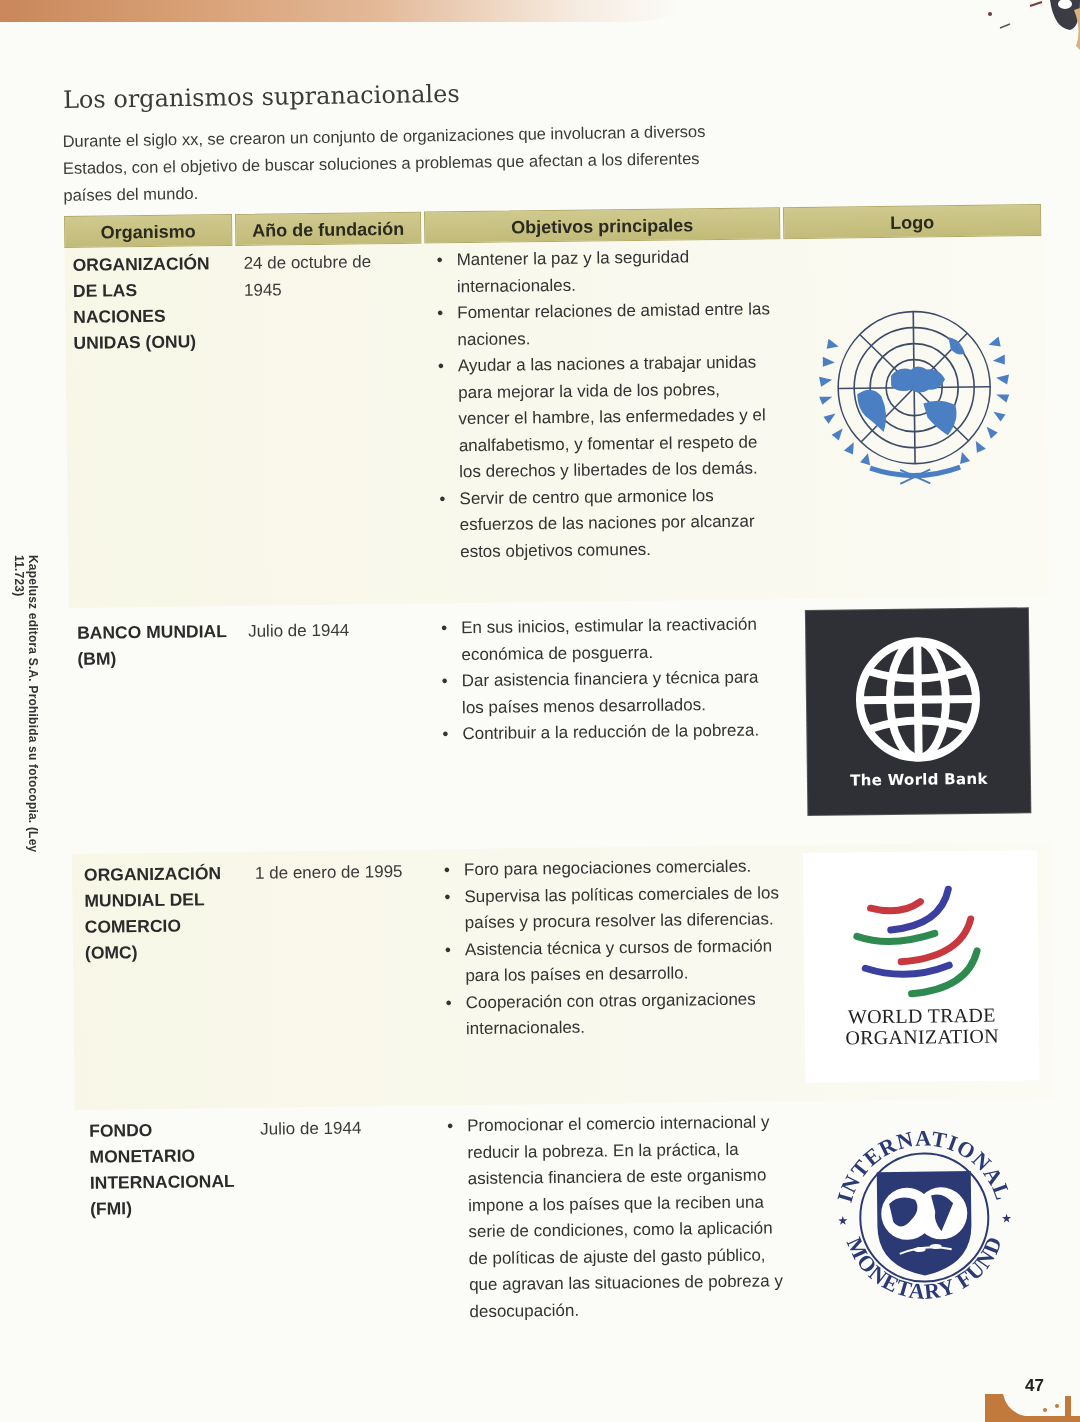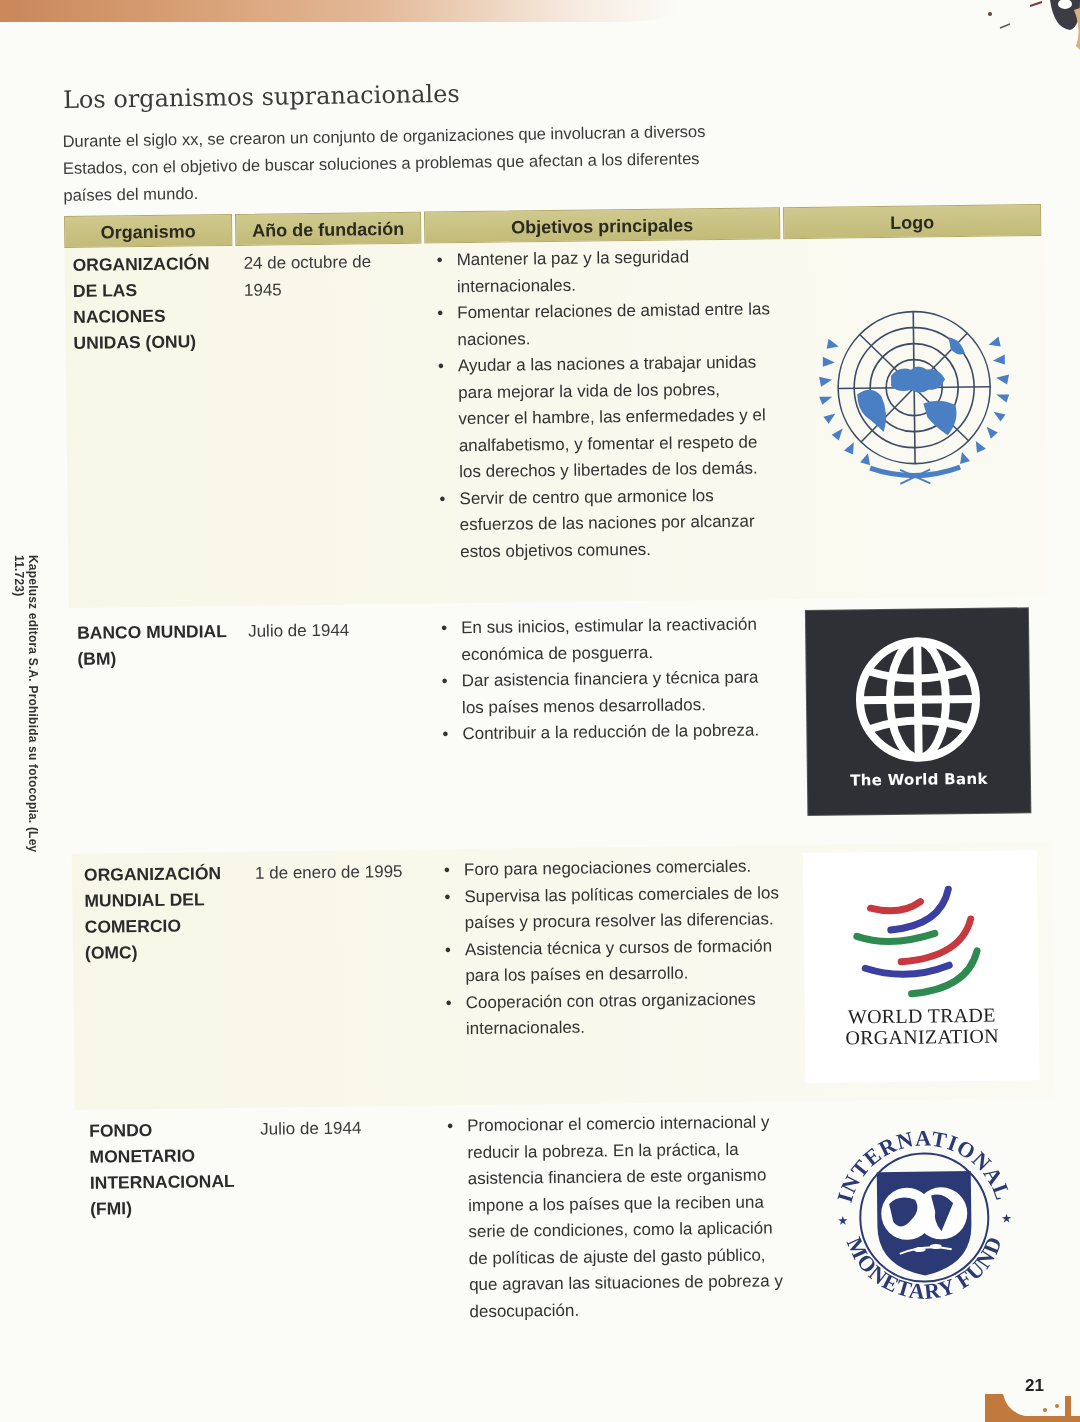--- a/index.html
+++ b/index.html
@@ -261,19 +261,19 @@
           <path d="M112 70 Q124 66 134 78 Q128 92 122 106 Q114 96 116 86 Z"></path>
         </g>
         <path d="M80 128 Q105 118 132 124" stroke="#fff" stroke-width="2" fill="none"></path>
         <ellipse cx="100" cy="124" rx="6" ry="2.5" fill="#fff"></ellipse>
         <ellipse cx="116" cy="121" rx="6" ry="2.5" fill="#fff"></ellipse>
       </svg>
     </div>
   </div>
 </div>
 
-<div class="page-num">21</div>
+<div class="page-num">47</div>
 <svg class="page-deco" viewBox="0 0 95 30">
   <path d="M0 2 L18 2 Q22 20 40 24 L95 24 L95 30 L0 30 Z" fill="#c27a3c"></path>
   <circle cx="60" cy="18" r="2" fill="#c27a3c"></circle>
   <circle cx="72" cy="14" r="2" fill="#c27a3c"></circle>
   <path d="M80 4 L86 4 L86 24 L80 24 Z" fill="#c27a3c"></path>
 </svg>
 
 </body></html>

